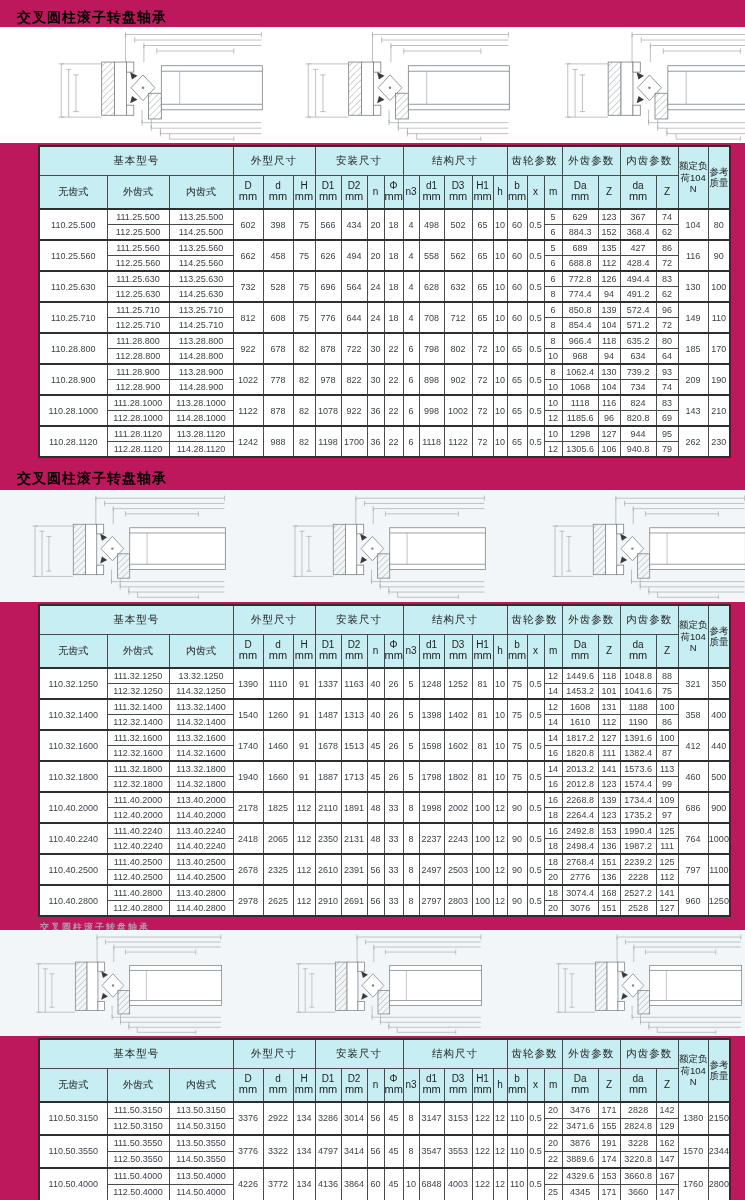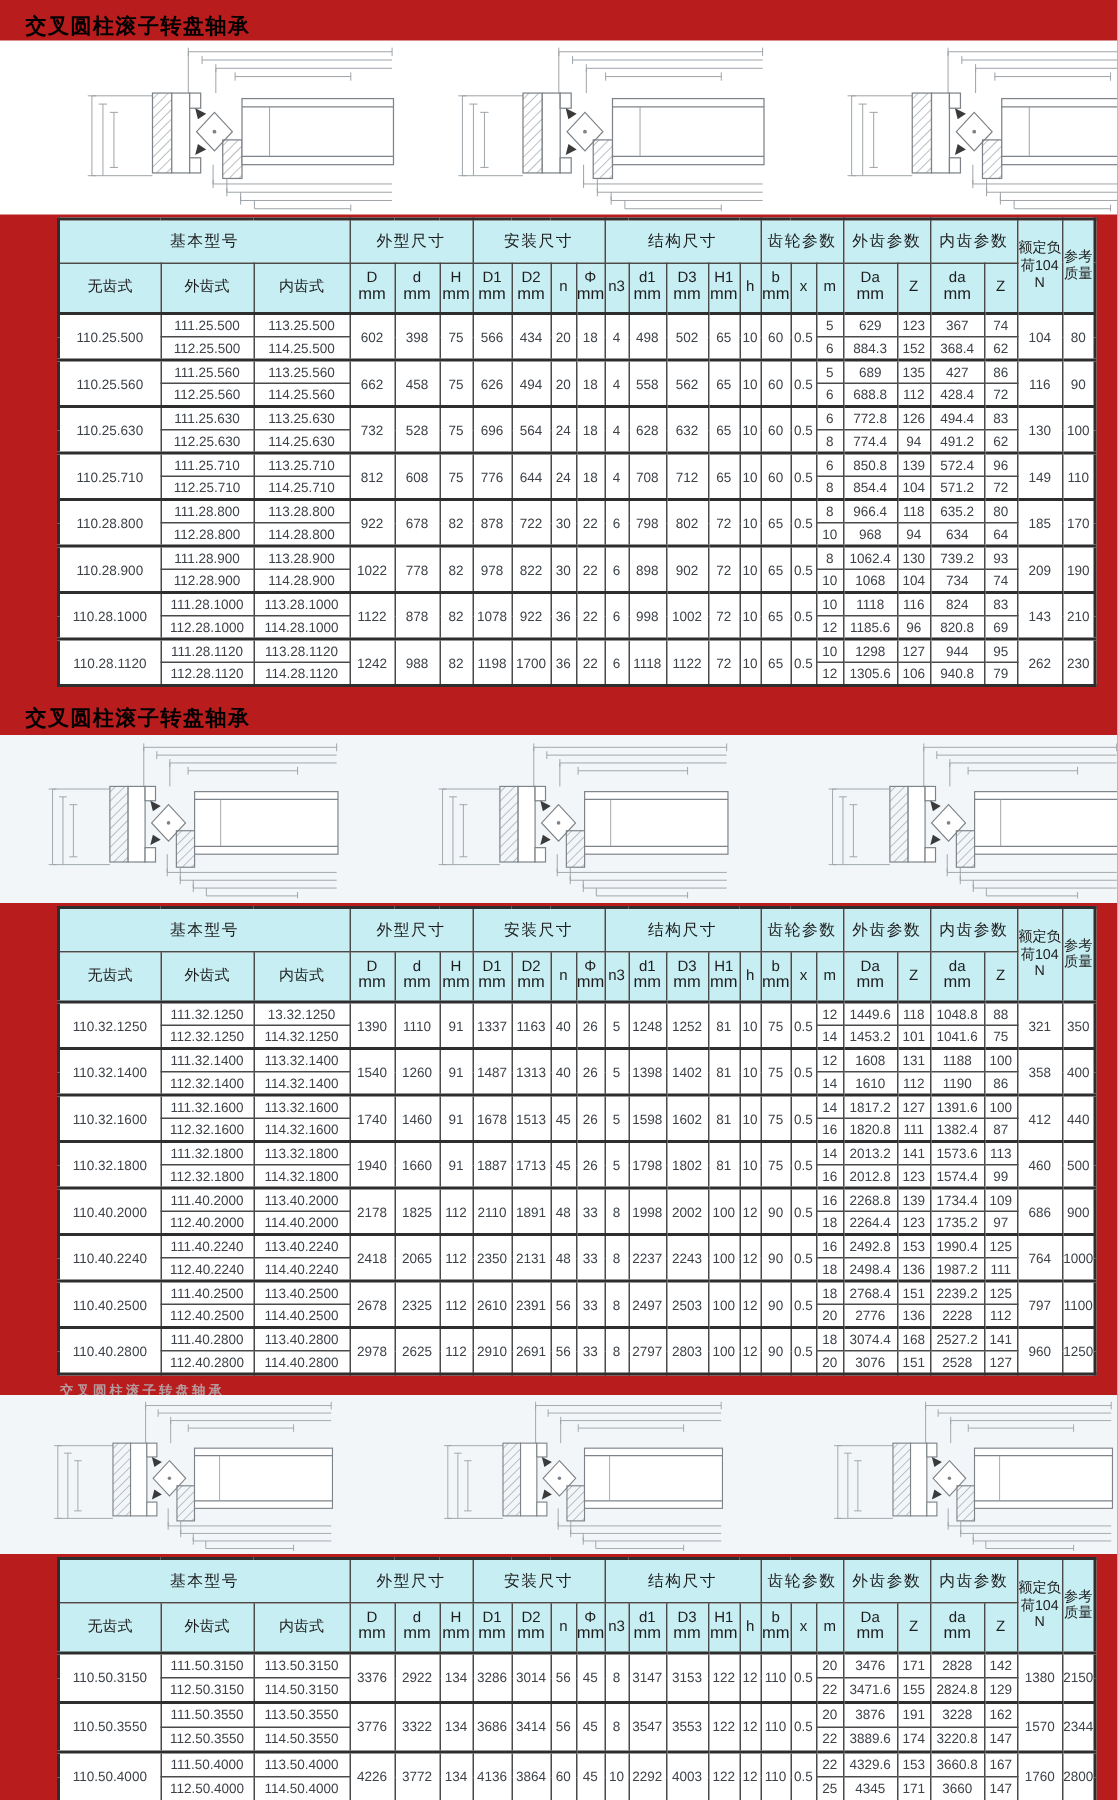--- a/index.html
+++ b/index.html
@@ -1,17 +1,17 @@
 <!DOCTYPE html>
 <html><head>
 <meta charset="utf-8">
 <style>
   * { margin:0; padding:0; box-sizing:border-box; }
   html,body { width:745px; background:#fdfdfd; font-family:"Liberation Sans", sans-serif; color:#333; }
-  .page { width:745px; height:1200px; overflow:hidden; background:#b91c1c; position:relative; }
+  .page { width:745px; height:1200px; overflow:hidden; background:#be185d; position:relative; }
 
   .sec-title { font-size:14px; font-weight:bold; color:#000; padding:9px 0 0 17px; letter-spacing:1px; }
   .ghost-title { font-size:9px; font-weight:bold; color:#b5b9bd; padding:4px 0 0 40px; letter-spacing:2px; opacity:.8; filter:blur(.4px); height:13px; overflow:hidden; }
 
   .band { width:745px; display:flex; align-items:center; overflow:hidden; }
   .band-1 { height:116px; background:#fff; padding-left:52px; gap:32px; }
   .band-2 { height:112px; background:#f2f6f9; padding-left:28px; gap:60px; margin-top:2px; }
   .band-3 { height:106px; background:#f2f6f9; padding-left:28px; gap:60px; }
   .band svg { flex:0 0 auto; }
 
@@ -1113,21 +1113,21 @@
             <td>2824.8</td>
             <td>129</td>
           </tr>
           <tr class="rowstart">
             <td rowspan="2" class="modelcell">110.50.3550</td>
             <td class="modelcell">111.50.3550</td>
             <td class="modelcell">113.50.3550</td>
             <td rowspan="2">3776</td>
             <td rowspan="2">3322</td>
             <td rowspan="2">134</td>
-            <td rowspan="2">3686</td>
+            <td rowspan="2">4797</td>
             <td rowspan="2">3414</td>
             <td rowspan="2">56</td>
             <td rowspan="2">45</td>
             <td rowspan="2">8</td>
             <td rowspan="2">3547</td>
             <td rowspan="2">3553</td>
             <td rowspan="2">122</td>
             <td rowspan="2">12</td>
             <td rowspan="2">110</td>
             <td rowspan="2">0.5</td>
@@ -1153,21 +1153,21 @@
             <td class="modelcell">111.50.4000</td>
             <td class="modelcell">113.50.4000</td>
             <td rowspan="2">4226</td>
             <td rowspan="2">3772</td>
             <td rowspan="2">134</td>
             <td rowspan="2">4136</td>
             <td rowspan="2">3864</td>
             <td rowspan="2">60</td>
             <td rowspan="2">45</td>
             <td rowspan="2">10</td>
-            <td rowspan="2">2292</td>
+            <td rowspan="2">6848</td>
             <td rowspan="2">4003</td>
             <td rowspan="2">122</td>
             <td rowspan="2">12</td>
             <td rowspan="2">110</td>
             <td rowspan="2">0.5</td>
             <td>22</td>
             <td>4329.6</td>
             <td>153</td>
             <td>3660.8</td>
             <td>167</td>

